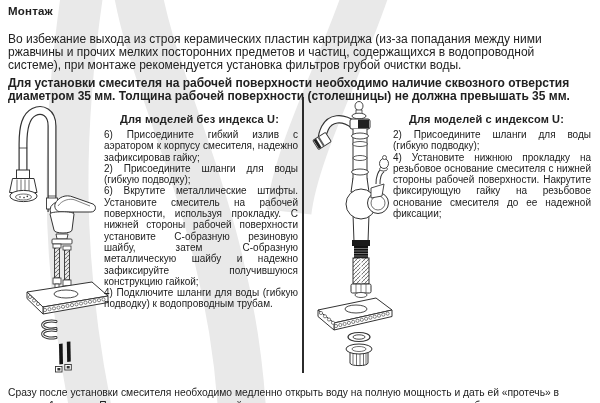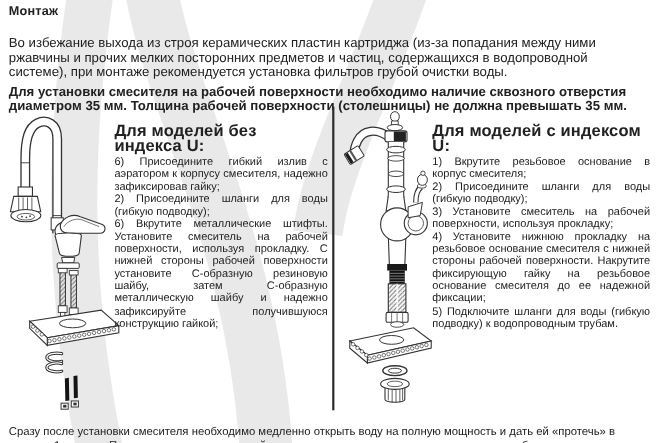--- a/index.html
+++ b/index.html
@@ -23,22 +23,22 @@
   #intro2 { top:65px;font-weight:bold; }
 
   .divider {
     position:absolute; left:302px; top:97px;
     width:1.5px; height:276px; background:#2b2b2b;
   }
 
   .col { position:absolute; top:113px; }
   #col-left  { left:104px; width:194px; }
   #col-right { left:393px; width:198px; }
-  .col-heading { font-size:15px; font-weight:bold; letter-spacing:.15px;
-    line-height:13px; margin:0 0 3px 0; }
+  .col-heading { font-size:11px; font-weight:bold; letter-spacing:.15px;
+    line-height:13px; margin:0 0 3px 16px; }
   .col p.step { margin:0; font-size:10px; line-height:11.3px;
     text-align:justify; }
 
   .illus { position:absolute; top:100px; }
   #illus-left  { left:0px; }
   #illus-right { left:308px; }
 
   .footer-p { position:absolute; left:8px; top:376px; width:584px;
     font-size:10.3px; line-height:13px; }
 </style>
@@ -237,27 +237,25 @@
         <ellipse cx="51" cy="249" rx="13" ry="5" fill="#fff" stroke="#333" stroke-width="1"></ellipse>
         <ellipse cx="51" cy="249" rx="7" ry="2.5" fill="none" stroke="#333" stroke-width="0.7"></ellipse>
       </g>
     </svg>
 
     <div class="col" id="col-left">
       <p class="col-heading">Для моделей без индекса U:</p>
       <p class="step">6) Присоедините гибкий излив с аэратором к корпусу смесителя, надежно зафиксировав гайку;</p>
       <p class="step">2) Присоедините шланги для воды (гибкую подводку);</p>
       <p class="step">6) Вкрутите металлические штифты. Установите смеситель на рабочей поверхности, используя прокладку. С нижней стороны рабочей поверхности установите С-образную резиновую шайбу, затем С-образную металлическую шайбу и надежно зафиксируйте получившуюся конструкцию гайкой;</p>
+      <p class="step">4) Подключите шланги для воды (гибкую подводку) к водопроводным трубам.</p>
     </div>
 
     <div class="col" id="col-right">
       <p class="col-heading">Для моделей с индексом U:</p>
-      <p class="step">1) Вкрутите резьбовое основание в корпус смесителя;</p>
       <p class="step">2) Присоедините шланги для воды (гибкую подводку);</p>
-      <p class="step">3) Установите смеситель на рабочей поверхности, используя прокладку;</p>
       <p class="step">4) Установите нижнюю прокладку на резьбовое основание смесителя с нижней стороны рабочей поверхности. Накрутите фиксирующую гайку на резьбовое основание смесителя до ее надежной фиксации;</p>
-      <p class="step">5) Подключите шланги для воды (гибкую подводку) к водопроводным трубам.</p>
     </div>
 
     <p class="footer-p">Сразу после установки смесителя необходимо медленно открыть воду на полную мощность и дать ей «протечь» в течение 1 минуты. После завершения указанной процедуры смеситель можно использовать в рабочем режиме.</p>
 
   </div>
 </div>
 
 </body></html>

